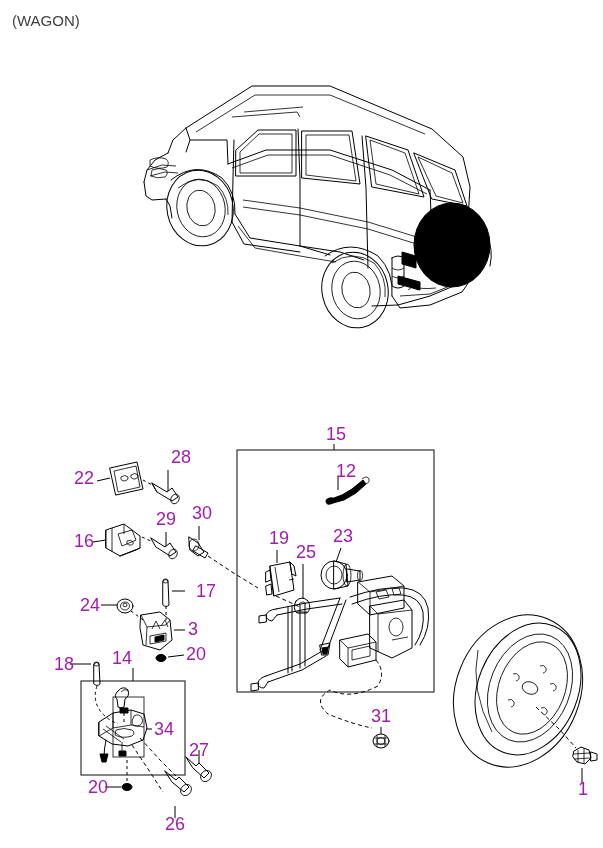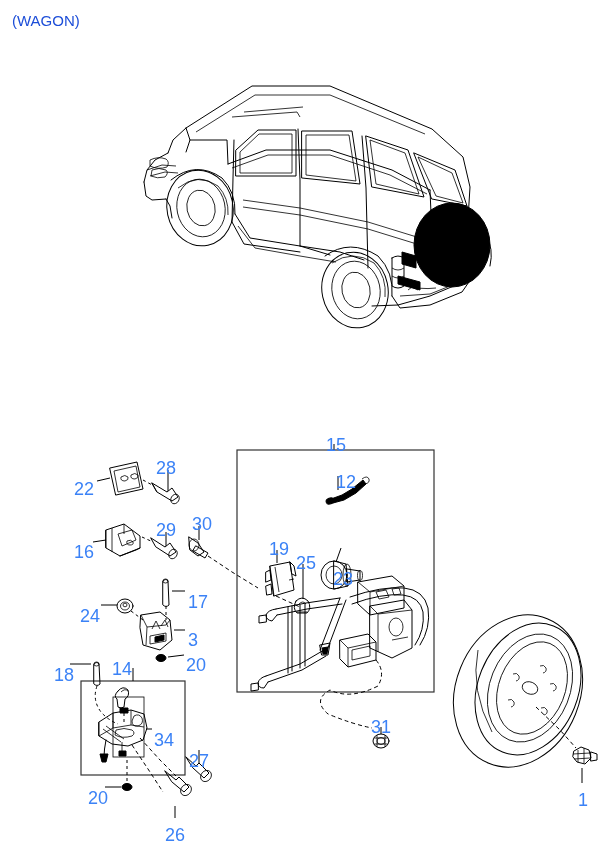--- a/index.html
+++ b/index.html
@@ -9,31 +9,30 @@
     font-family:"Liberation Sans", sans-serif;
     color:#000;
   }
   #stage{position:absolute;left:0;top:0;width:603px;height:848px;}
   .vec{position:absolute;left:0;top:0;width:603px;height:848px;}
   .lbl{
     position:absolute;
     font-family:"Liberation Sans", sans-serif;
     font-size:17px;
     line-height:17px;
-    color:#3b82f6;
+    color:#a21caf;
     white-space:nowrap;
     letter-spacing:0px;
-    margin-top:11px;
   }
   .lbl.big{font-size:18px;}
   #variant-title{
     position:absolute;left:12px;top:12px;
     font-size:15px;line-height:17px;
     font-family:"Liberation Sans", sans-serif;
-    color:#1d4ed8;
+    color:#404040;
   }
 </style>
 </head>
 <body>
 
 <div id="stage">
 
   <div id="variant-title">(WAGON)</div>
 
   <svg class="vec" viewBox="0 0 603 848" xmlns="http://www.w3.org/2000/svg">
@@ -379,30 +378,30 @@
     </g>
 
   </svg>
 
   <div class="lbl big" style="left:578px;top:781px;">1</div>
   <div class="lbl big" style="left:336px;top:463px;">12</div>
   <div class="lbl big" style="left:188px;top:621px;">3</div>
   <div class="lbl big" style="left:112px;top:650px;text-align:right;">14</div>
   <div class="lbl big" style="left:326px;top:426px;">15</div>
   <div class="lbl big" style="left:74px;top:533px;">16</div>
-  <div class="lbl big" style="left:188px;top:583px;">17</div>
+  <div class="lbl big" style="left:196px;top:583px;">17</div>
   <div class="lbl big" style="left:54px;top:656px;">18</div>
   <div class="lbl big" style="left:269px;top:530px;">19</div>
   <div class="lbl big" style="left:186px;top:646px;">20</div>
   <div class="lbl big" style="left:88px;top:779px;">20</div>
   <div class="lbl big" style="left:74px;top:470px;">22</div>
-  <div class="lbl big" style="left:333px;top:560px;">23</div>
+  <div class="lbl big" style="left:333px;top:528px;">23</div>
   <div class="lbl big" style="left:80px;top:597px;">24</div>
   <div class="lbl big" style="left:296px;top:544px;">25</div>
   <div class="lbl big" style="left:165px;top:816px;">26</div>
   <div class="lbl big" style="left:189px;top:742px;text-align:center;">27</div>
-  <div class="lbl big" style="left:156px;top:449px;">28</div>
+  <div class="lbl big" style="left:171px;top:449px;">28</div>
   <div class="lbl big" style="left:156px;top:511px;">29</div>
   <div class="lbl big" style="left:192px;top:505px;">30</div>
   <div class="lbl big" style="left:371px;top:708px;">31</div>
   <div class="lbl big" style="left:154px;top:721px;">34</div>
 
 </div>
 
 </body></html>

